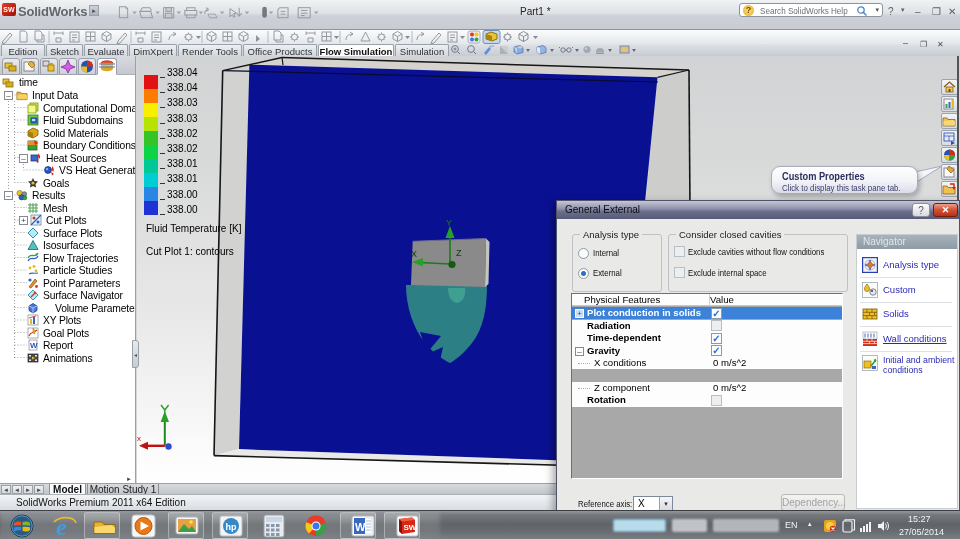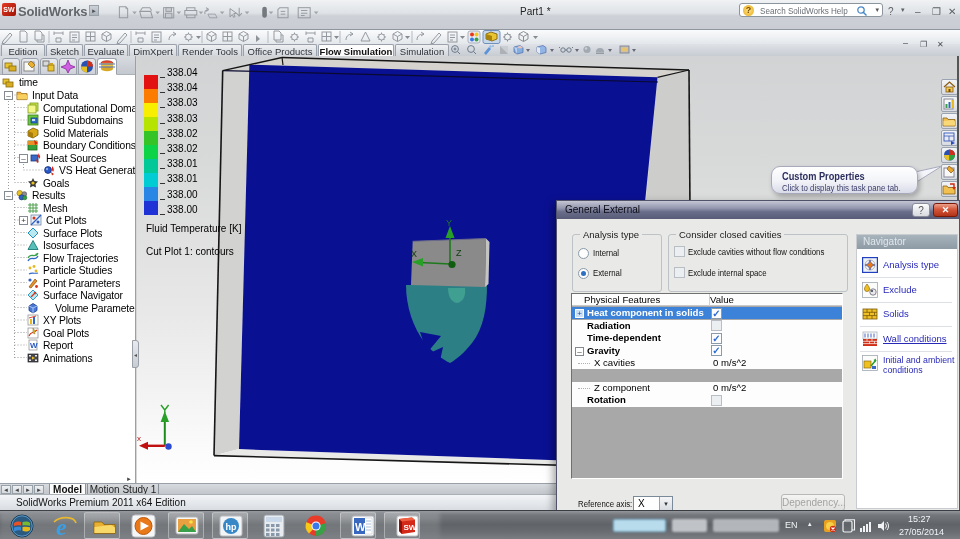--- a/index.html
+++ b/index.html
@@ -739,39 +739,39 @@
   <div class="dlab" style="left:127px;top:49px;">Exclude internal space</div>
 
   <div id="ftable">
    <div class="frow" style="top:0;height:12px;border-bottom:1px solid #c8c8c8;">
             <span style="position:absolute;left:12px;">Physical Features</span>
             <span class="c2">Value</span>
             <span style="position:absolute;left:137px;top:0;width:1px;height:12px;background:#d0d0d0;"></span>
           </div>
    <div class="frow" style="top:13px;background:#3b82d8;color:#fff;">
             <span class="pm" style="left:3px;top:2px;background:#cddff2;border-color:#fff;color:#1a50a0;">+</span>
-            <b style="position:absolute;left:15px;">Heat component in solids</b>
+            <b style="position:absolute;left:15px;">Plot conduction in solids</b>
             <span class="check" style="left:139px;top:0.5px;">✓</span>
           </div>
    <div class="frow" style="top:25.8px;">
             <b style="position:absolute;left:15px;">Radiation</b>
             <span class="check dis" style="left:139px;top:0.5px;"></span>
           </div>
    <div class="frow" style="top:38.2px;">
             <b style="position:absolute;left:15px;">Time-dependent</b>
             <span class="check" style="left:139px;top:0.5px;">✓</span>
           </div>
    <div class="frow" style="top:50.6px;">
             <span class="pm" style="left:3px;top:2px;">–</span>
             <b style="position:absolute;left:15px;">Gravity</b>
             <span class="check" style="left:139px;top:0.5px;">✓</span>
           </div>
    <div class="frow" style="top:63px;">
             <span style="position:absolute;left:6px;top:6px;width:12px;border-top:1px dotted #b0b0b0;"></span>
-            <span style="position:absolute;left:22px;">X cavities</span>
+            <span style="position:absolute;left:22px;">X conditions</span>
             <span class="c2" style="left:141px;">0 m/s^2</span>
           </div>
    <div class="frow" style="top:87.8px;">
             <span style="position:absolute;left:6px;top:6px;width:12px;border-top:1px dotted #b0b0b0;"></span>
             <span style="position:absolute;left:22px;">Z component</span>
             <span class="c2" style="left:141px;">0 m/s^2</span>
           </div>
    <div class="frow" style="top:100.2px;">
             <b style="position:absolute;left:15px;">Rotation</b>
             <span class="check dis" style="left:139px;top:0.5px;"></span>
@@ -793,21 +793,21 @@
             <span class="ntx">Analysis type</span>
           </div>
    <div class="nsep" style="top:42px;"></div>
    <div class="nitem" style="top:46.5px;">
             <svg class="nic" width="16" height="16" viewBox="0 0 16 16">
               <rect x="0.5" y="0.5" width="15" height="15" fill="#fcfcfa" stroke="#a0a8b0" stroke-width="0.8"></rect>
               <path d="M5,2 C6.5,4 7.5,5.5 7.5,7 A2.5,2.5 0 1 1 2.5,7 C2.5,5.5 3.5,4 5,2 Z" fill="#f0c020" stroke="#8a6a10" stroke-width="0.7"></path>
               <circle cx="11" cy="10" r="3.2" fill="#e8e8ec" stroke="#556" stroke-width="0.7"></circle>
               <circle cx="10" cy="9" r="1" fill="#334"></circle>
             </svg>
-            <span class="ntx">Exclude</span>
+            <span class="ntx">Custom</span>
           </div>
    <div class="nsep" style="top:66.5px;"></div>
    <div class="nitem" style="top:71px;">
             <svg class="nic" width="16" height="16" viewBox="0 0 16 16">
               <rect x="1" y="3" width="14" height="10" fill="#f0c028"></rect>
               <g stroke="#7a5a08" stroke-width="0.8">
                 <line x1="1" y1="6.3" x2="15" y2="6.3"></line>
                 <line x1="1" y1="9.6" x2="15" y2="9.6"></line>
                 <line x1="5" y1="3" x2="5" y2="6.3"></line>
                 <line x1="10" y1="3" x2="10" y2="6.3"></line>

